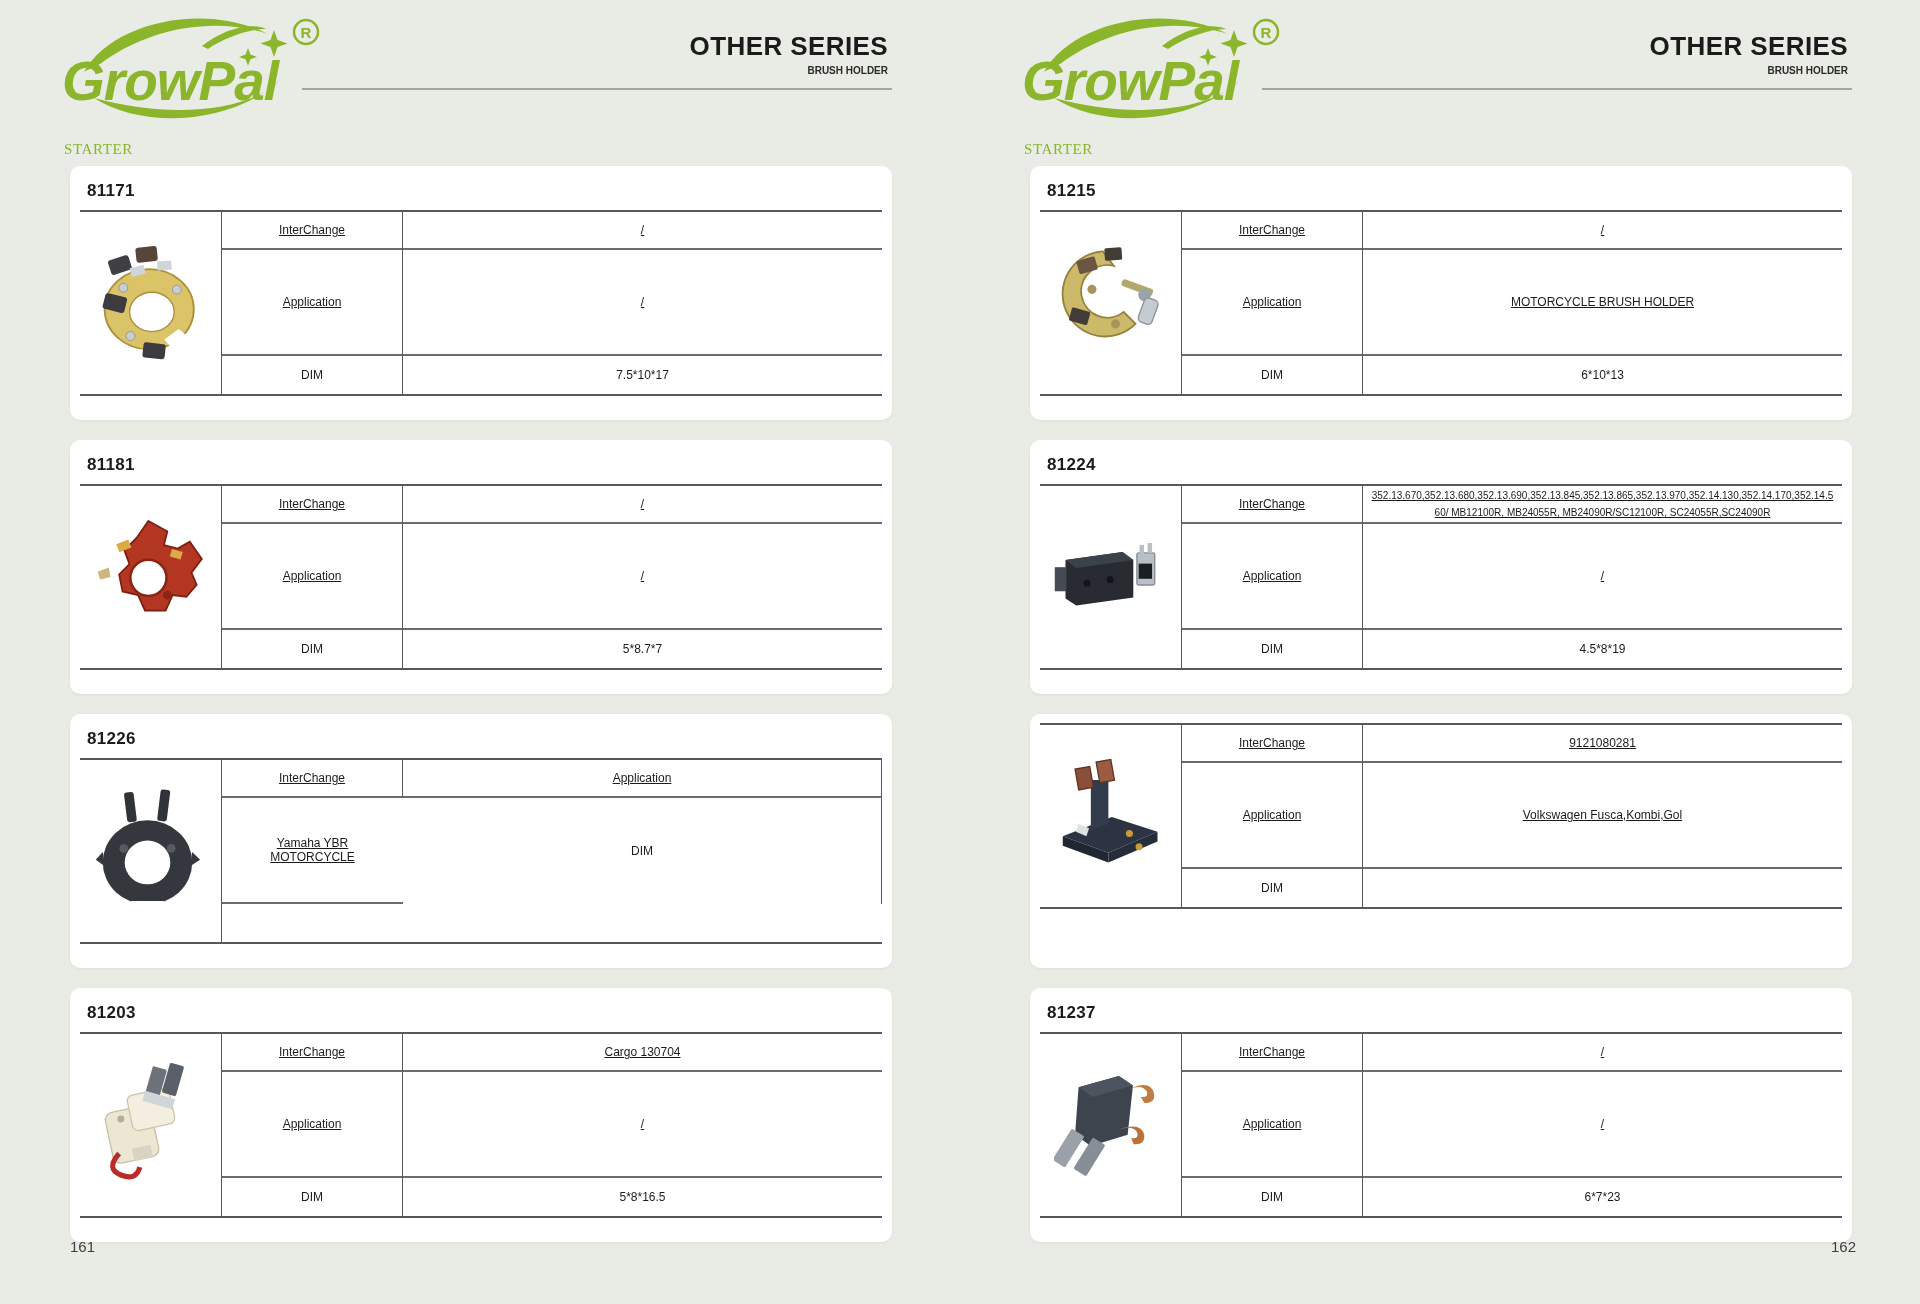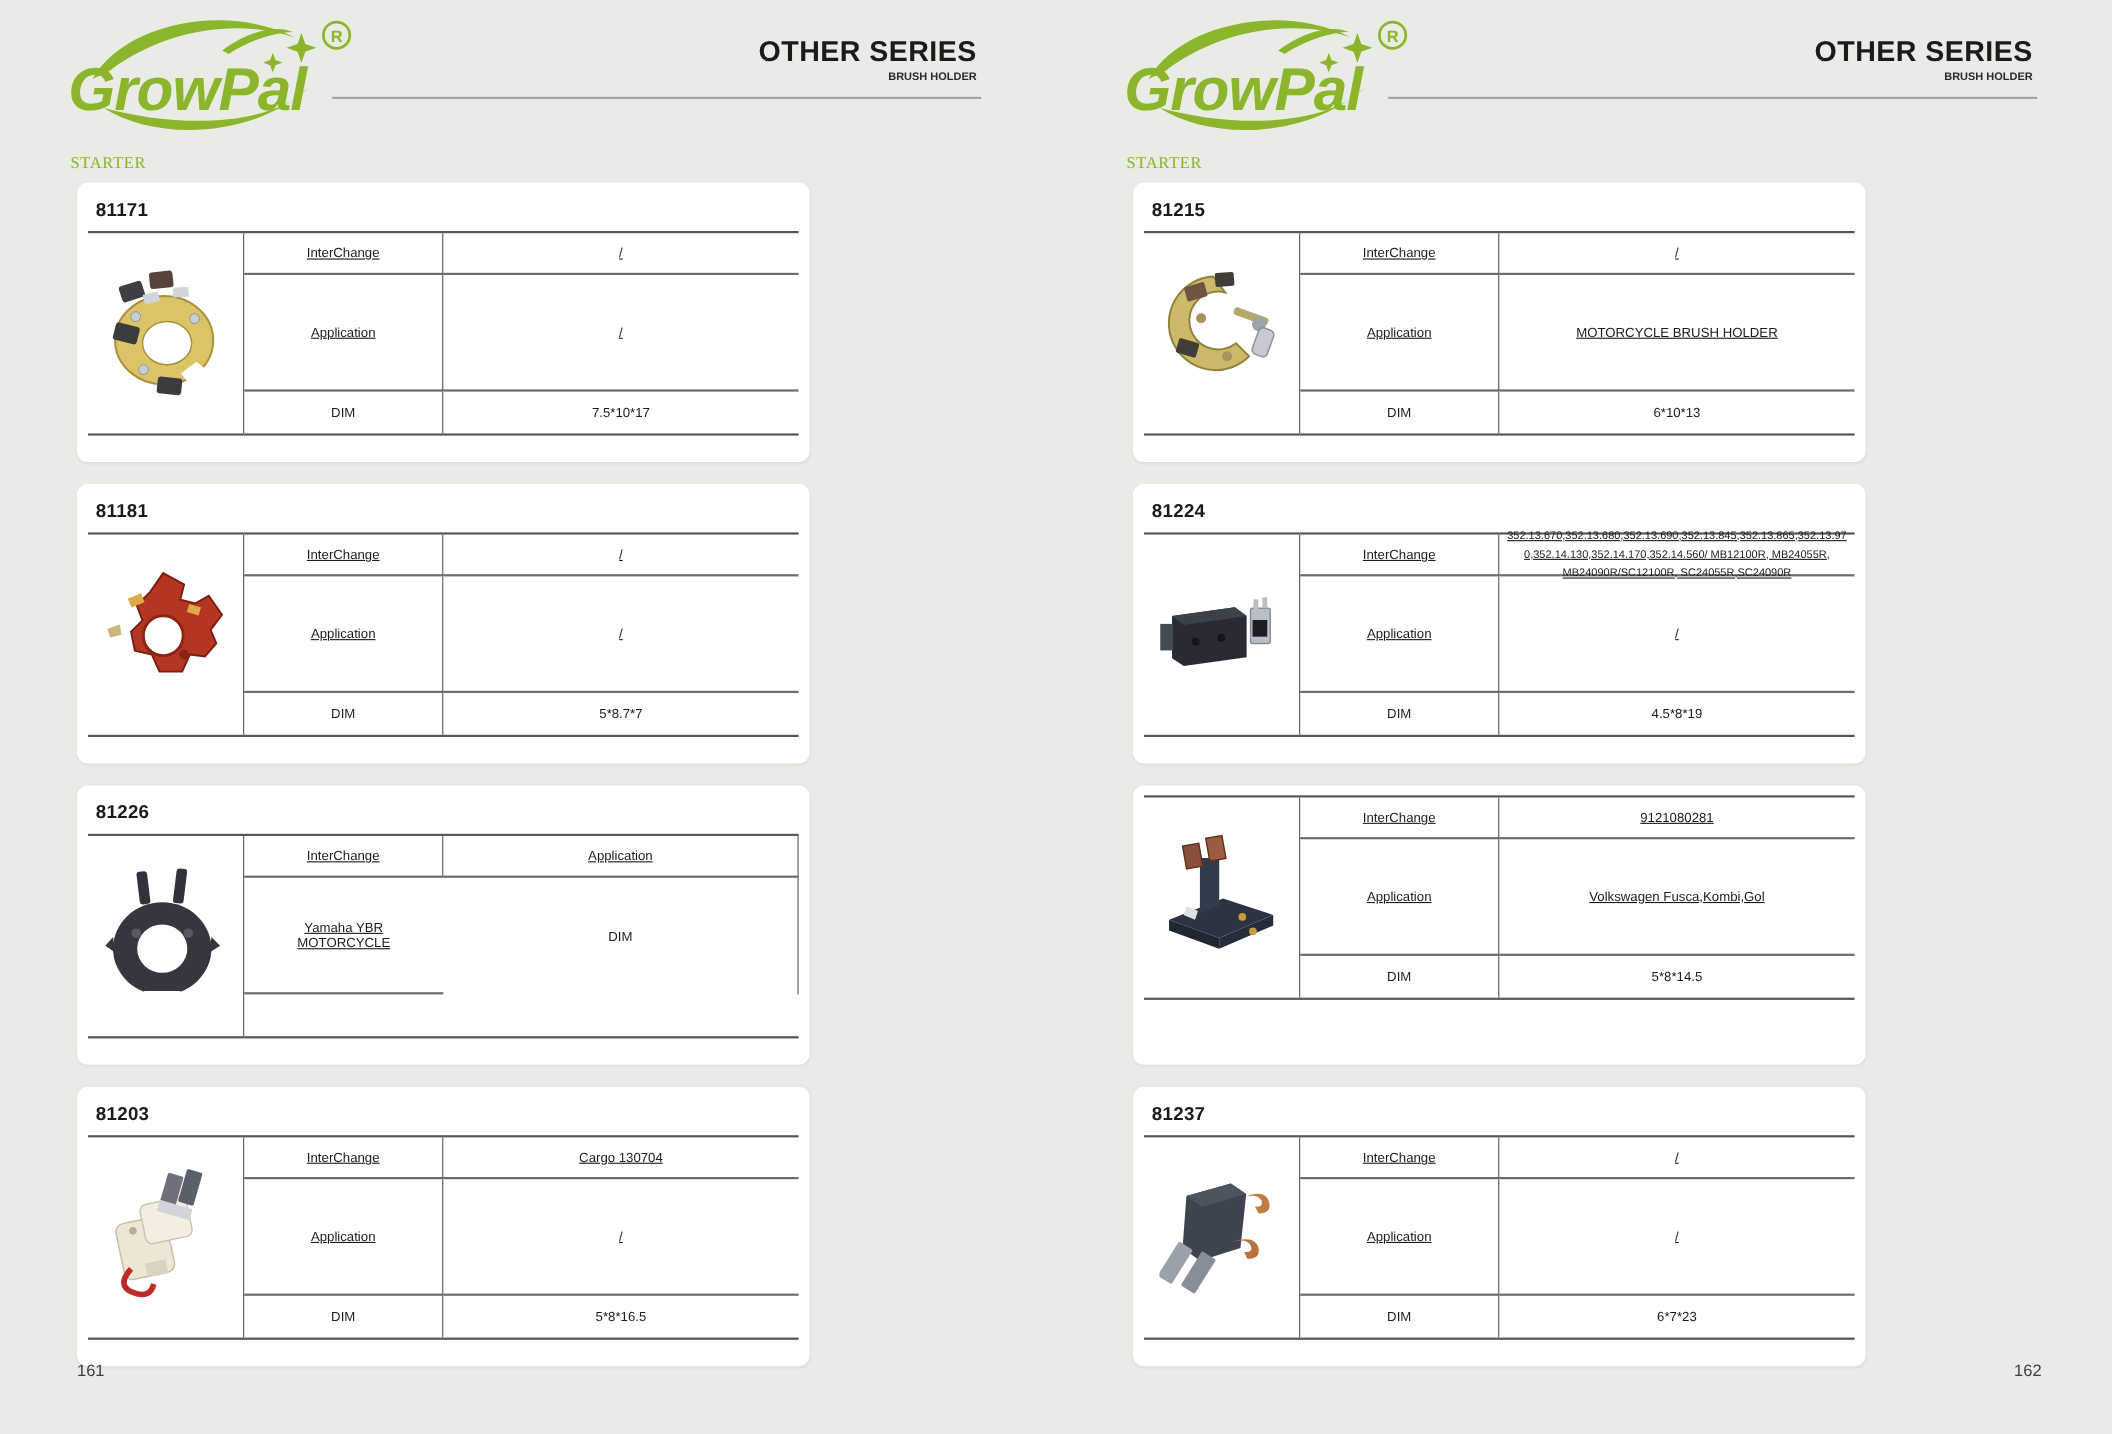--- a/index.html
+++ b/index.html
@@ -13,21 +13,21 @@
   .logo text { font-family:"Liberation Sans", sans-serif; }
 
   .series { position:absolute; top:32px; right:72px; text-align:right; line-height:1.15; }
   .series-title { font-size:26px; font-weight:bold; letter-spacing:0.4px; color:#1b1b1b; }
   .series-sub { font-size:10px; font-weight:bold; margin-top:3px; color:#2a2a2a; }
   .rule { position:absolute; top:88px; left:302px; right:68px; height:2px; background:#a4a4a2; }
 
   .starter { position:absolute; top:141px; left:64px; font-family:"Liberation Serif", serif;
              font-weight:normal; font-size:15px; color:#8bb52b; letter-spacing:0.6px; }
 
-  .cards { position:absolute; top:166px; left:70px; width:666px; display:flex; flex-direction:column; gap:20px; }
+  .cards { position:absolute; top:166px; left:70px; width:822px; display:flex; flex-direction:column; gap:20px; }
   .card { background:#ffffff; border-radius:10px; height:254px; box-shadow:0 1px 3px rgba(0,0,0,0.06); }
   .code { padding:15px 0 0 17px; font-size:17px; font-weight:bold; letter-spacing:0.3px; }
 
   .ptable { display:flex; margin:9px 10px 0 10px; height:186px;
             border-top:2px solid #58585a; border-bottom:2px solid #58585a; }
   .cell-img { width:142px; border-right:1px solid #58585a; display:flex;
               align-items:center; justify-content:center; overflow:hidden; }
   .tg { flex:1; display:grid; grid-template-columns:181px 1fr; grid-template-rows:38px 1fr 38px; }
   .tg > div { display:flex; align-items:center; justify-content:center; }
   .lbl { border-right:1px solid #58585a; font-size:12px; color:#1c1c1c; }
@@ -267,21 +267,20 @@
               <circle cx="97" cy="110" r="4" fill="#c89b3b"></circle>
               <path d="M28,84 l12,5 -3,9 -12,-5 z" fill="#dde2e6"></path>
             </svg>
           </div>
           <div class="tg">
             <div class="lbl r1">InterChange</div>
             <div class="val r1">9121080281</div>
             <div class="lbl r2">Application</div>
             <div class="val r2">Volkswagen Fusca,Kombi,Gol</div>
             <div class="lbl">DIM</div>
-            <div class="val">5*8*14.5</div>
           </div>
         </div>
       </article>
 
       <article class="card">
         <div class="code">81237</div>
         <div class="ptable">
           <div class="cell-img">
             <svg viewBox="0 0 130 150" width="114" height="132">
               <path d="M28,32 l46,-13 16,11 -6,56 -42,13 -18,-13 z" fill="#3d444e"></path>

